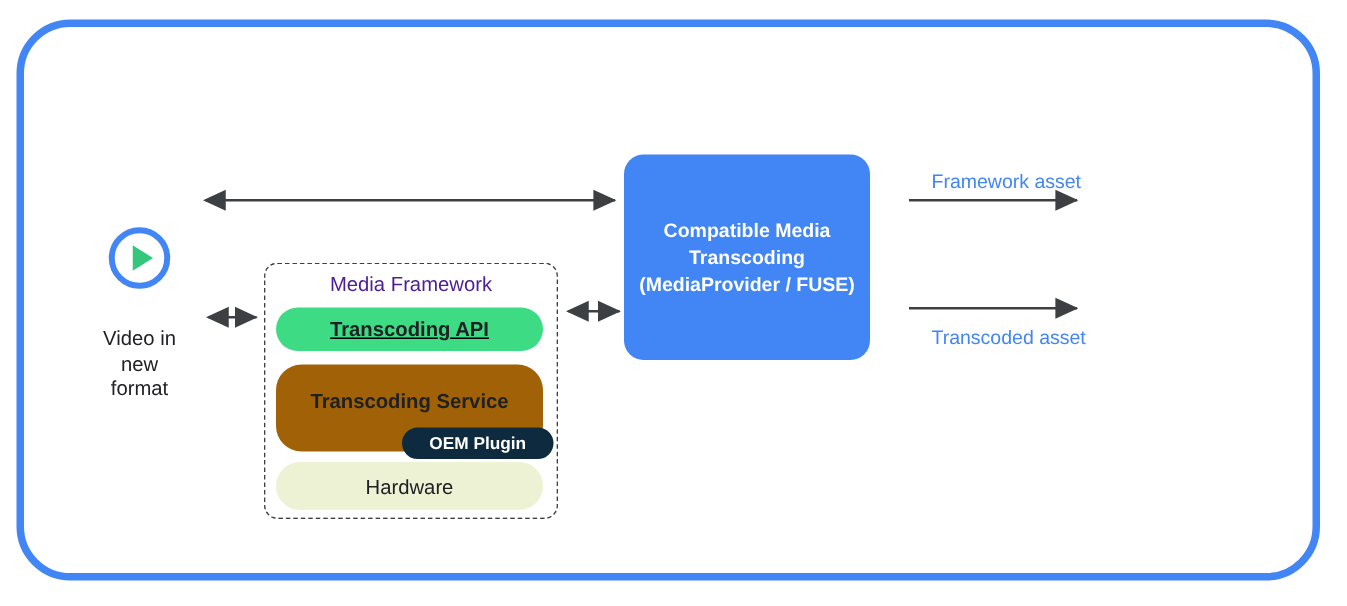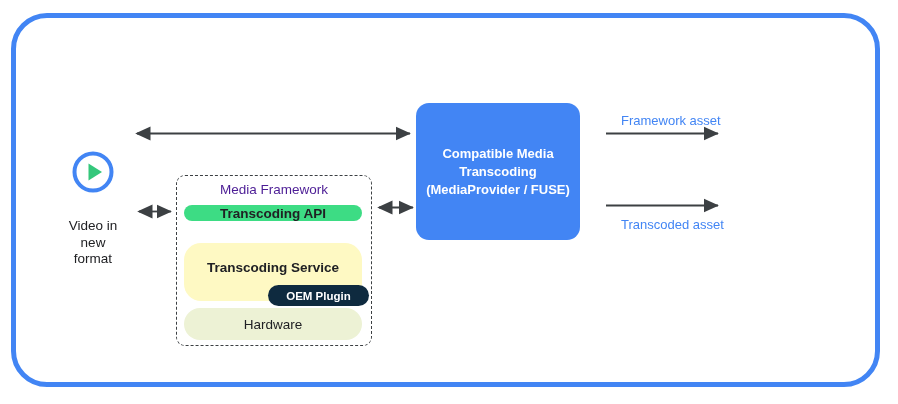--- a/index.html
+++ b/index.html
@@ -101,28 +101,29 @@
     left: 184px;
     width: 178px;
     box-sizing: border-box;
     display: flex;
     align-items: center;
     justify-content: center;
     border-radius: 13px;
   }
   #transcoding-api-box {
     top: 205px;
-    height: 16px;
+    height: 29px;
     background: #3DDC84;
     border-radius: 15px;
+    text-decoration: underline;
   }
   #transcoding-service-box {
     top: 243px;
     height: 58px;
-    background: #fef9c3;
+    background: #a16207;
     border-radius: 17px;
   }
   #hardware-box {
     top: 308px;
     height: 32px;
     background: #EDF2D5;
     border-radius: 16px;
   }
   .stack-label-bold {
     font-size: 13.5px;

